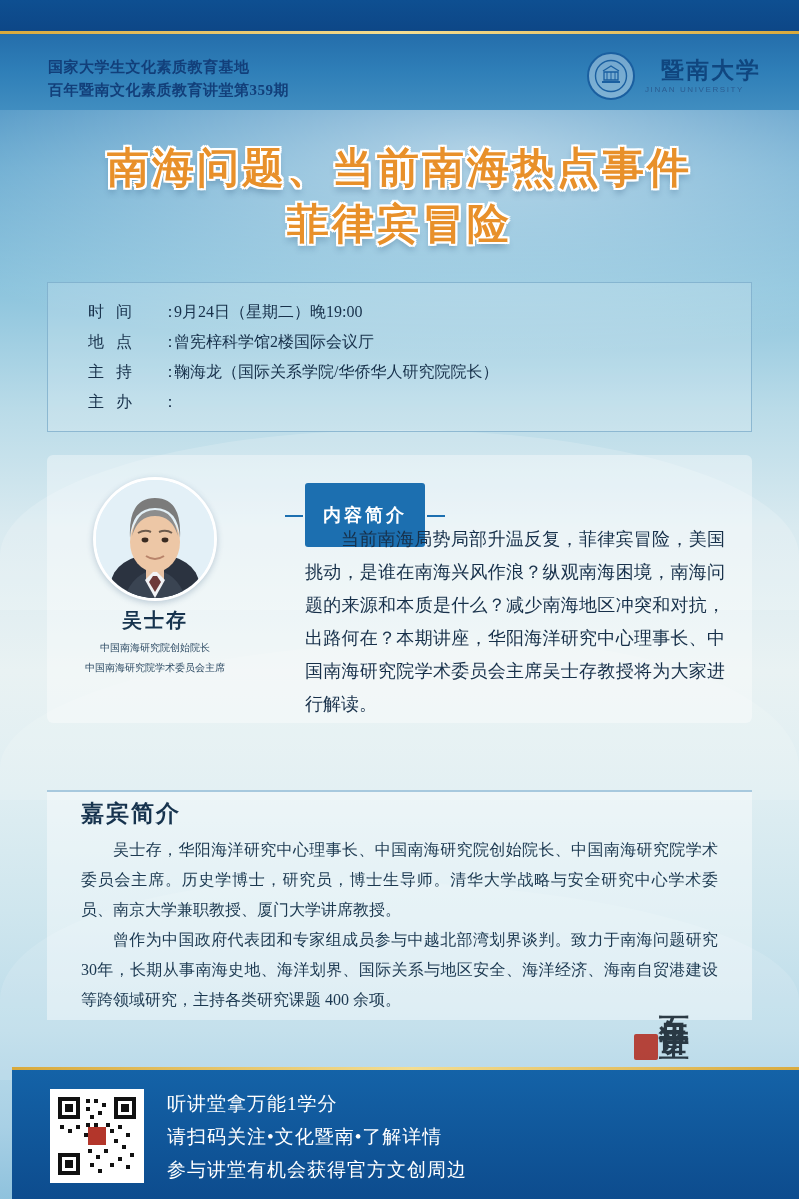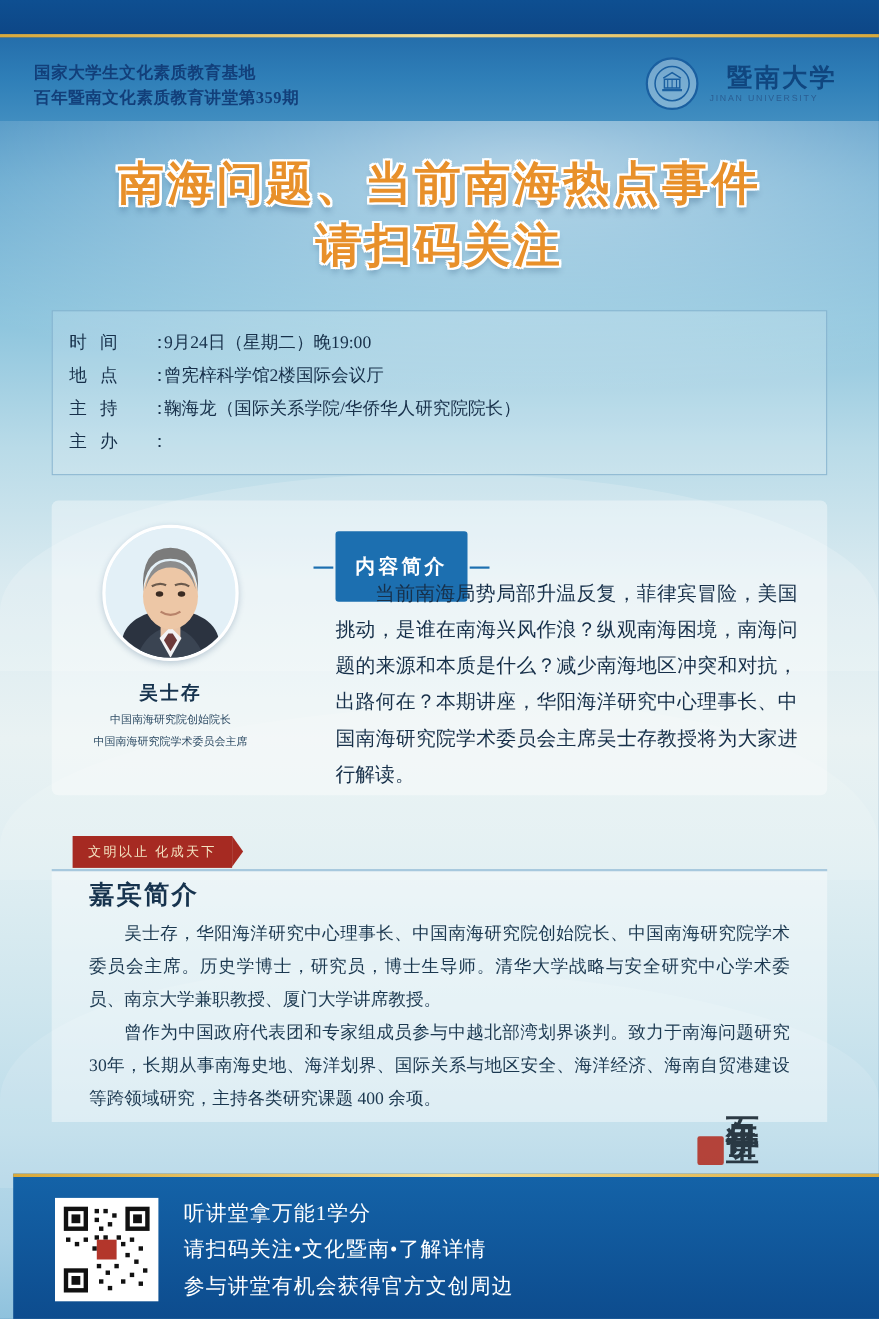--- a/index.html
+++ b/index.html
@@ -36,21 +36,21 @@
   .topbar .gold{
     position:absolute;left:0;bottom:0;width:100%;height:3px;
     background:linear-gradient(90deg,#d8a93c,#f3dd92,#d8a93c);
   }
 
   
   .header{
     position:absolute;left:0;top:34px;width:100%;height:78px;
   }
   .header-lines{
-    position:absolute;left:31px;top:22px;color:#123f7a;
+    position:absolute;left:48px;top:22px;color:#123f7a;
     font-size:15px;line-height:23px;font-weight:bold;letter-spacing:.5px;
     font-family:"Liberation Serif","DejaVu Serif",serif;
   }
   .logo{
     position:absolute;right:38px;top:18px;display:flex;align-items:center;gap:10px;
   }
   .logo .seal{
     width:44px;height:44px;border-radius:50%;
     border:2px solid #1a5fa0;display:flex;align-items:center;justify-content:center;
     background:rgba(255,255,255,.35);
@@ -62,41 +62,41 @@
     font-family:"Liberation Serif","DejaVu Serif",serif;
     margin-left:16px;
   }
   .logo .en{font-size:8px;color:#2a5d92;letter-spacing:1.6px;margin-top:4px;}
 
   
   .title-wrap{
     position:absolute;left:0;top:140px;width:100%;text-align:center;
   }
   .title-line{
-    font-family:Liberation Serif, serif;
+    font-family:Liberation Sans, sans-serif;
     font-size:42px;font-weight:bold;letter-spacing:3px;line-height:56px;
     color:#e8902a;
     text-shadow:
       -2px 0 #fff, 2px 0 #fff, 0 -2px #fff, 0 2px #fff,
       -2px -2px #fff, 2px -2px #fff, -2px 2px #fff, 2px 2px #fff,
       0 5px 6px rgba(20,60,100,.35);
   }
 
   
   .info-box{
     position:absolute;left:47px;top:282px;width:705px;
     border:1px solid rgba(120,170,200,.75);
     background:rgba(255,255,255,.16);
     padding:14px 0 14px 0;
     box-sizing:border-box;
   }
   .info-row{
     display:flex;align-items:center;
     font-family:"Liberation Serif","DejaVu Serif",serif;
-    font-size:16px;line-height:30px;color:#17304a;padding-left:15px;
+    font-size:16px;line-height:30px;color:#17304a;padding-left:40px;
   }
   .info-row .lab{
     width:74px;flex:0 0 74px;letter-spacing:4px;
   }
   .info-row .sep{width:12px;flex:0 0 12px;}
   .info-row .val{flex:1;}
 
   
   .content-card{
     position:absolute;left:47px;top:455px;width:705px;height:268px;
@@ -108,21 +108,21 @@
     position:absolute;left:28px;top:22px;width:160px;text-align:center;
   }
   .portrait .ring{
     width:118px;height:118px;border-radius:50%;margin:0 auto;
     background:#dfeef7;border:3px solid #ffffff;
     box-shadow:0 2px 6px rgba(30,70,110,.25);
     overflow:hidden;position:relative;
   }
   .portrait .ring svg{position:absolute;left:0;top:0;}
   .portrait .pname{
-    margin-top:17px;font-size:17px;font-weight:bold;color:#16334e;
+    margin-top:6px;font-size:20px;font-weight:bold;color:#16334e;
     font-family:"Liberation Serif","DejaVu Serif",serif;letter-spacing:2px;
   }
   .portrait .ptitle{
     margin-top:6px;font-size:10px;line-height:16px;color:#2c4a63;
     font-family:"Liberation Serif","DejaVu Serif",serif;
   }
   .badge{
     position:absolute;left:258px;top:28px;
     background:#1c6fb0;color:#fff;font-size:18px;font-weight:bold;
     letter-spacing:3px;padding:20px 18px;border-radius:3px;
@@ -228,21 +228,21 @@
       </span>
       <span class="names">
         <span class="cn">暨南大学</span>
         <span class="en">JINAN UNIVERSITY</span>
       </span>
     </div>
   </div>
 
   <div class="title-wrap">
     <div class="title-line">南海问题、当前南海热点事件</div>
-    <div class="title-line">请扫码关注</div>
+    <div class="title-line">菲律宾冒险</div>
   </div>
 
   <div class="info-box">
     <div class="info-row">
       <span class="lab">时 间</span>
       <span class="sep">：</span>
       <span class="val">9月24日（星期二）晚19:00</span>
     </div>
     <div class="info-row">
       <span class="lab">地 点</span>
@@ -281,21 +281,20 @@
         </svg>
       </div>
       <div class="pname">吴士存</div>
       <div class="ptitle">中国南海研究院创始院长</div>
       <div class="ptitle" style="margin-top:4px">中国南海研究院学术委员会主席</div>
     </div>
     <div class="badge">内容简介</div>
     <div class="summary">当前南海局势局部升温反复，菲律宾冒险，美国挑动，是谁在南海兴风作浪？纵观南海困境，南海问题的来源和本质是什么？减少南海地区冲突和对抗，出路何在？本期讲座，华阳海洋研究中心理事长、中国南海研究院学术委员会主席吴士存教授将为大家进行解读。</div>
   </div>
 
-  <div class="ribbon">文明以止 化成天下</div>
 
   <div class="guest-card">
     <div class="guest-title">嘉宾简介</div>
     <div class="guest-p">吴士存，华阳海洋研究中心理事长、中国南海研究院创始院长、中国南海研究院学术委员会主席。历史学博士，研究员，博士生导师。清华大学战略与安全研究中心学术委员、南京大学兼职教授、厦门大学讲席教授。</div>
     <div class="guest-p">曾作为中国政府代表团和专家组成员参与中越北部湾划界谈判。致力于南海问题研究30年，长期从事南海史地、海洋划界、国际关系与地区安全、海洋经济、海南自贸港建设等跨领域研究，主持各类研究课题 400 余项。</div>
     <div class="stamp">
       <span class="chars">百年讲堂</span>
       <span class="seal-red"></span>
     </div>
   </div>

